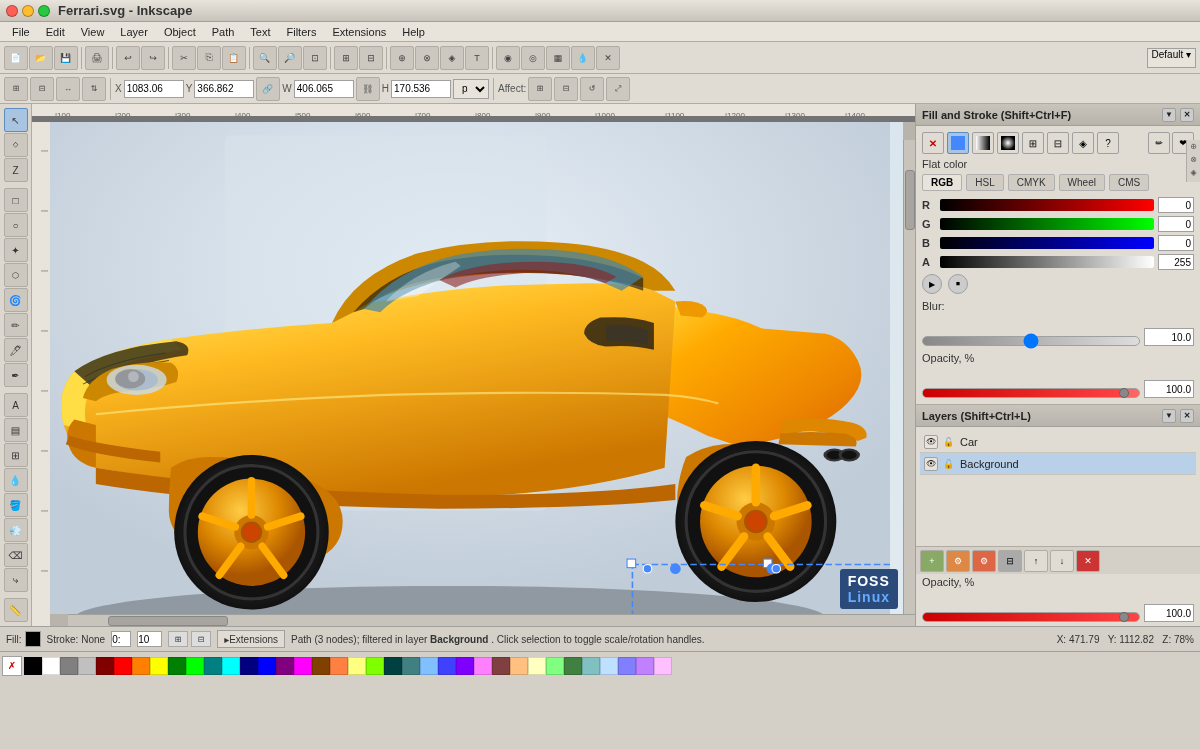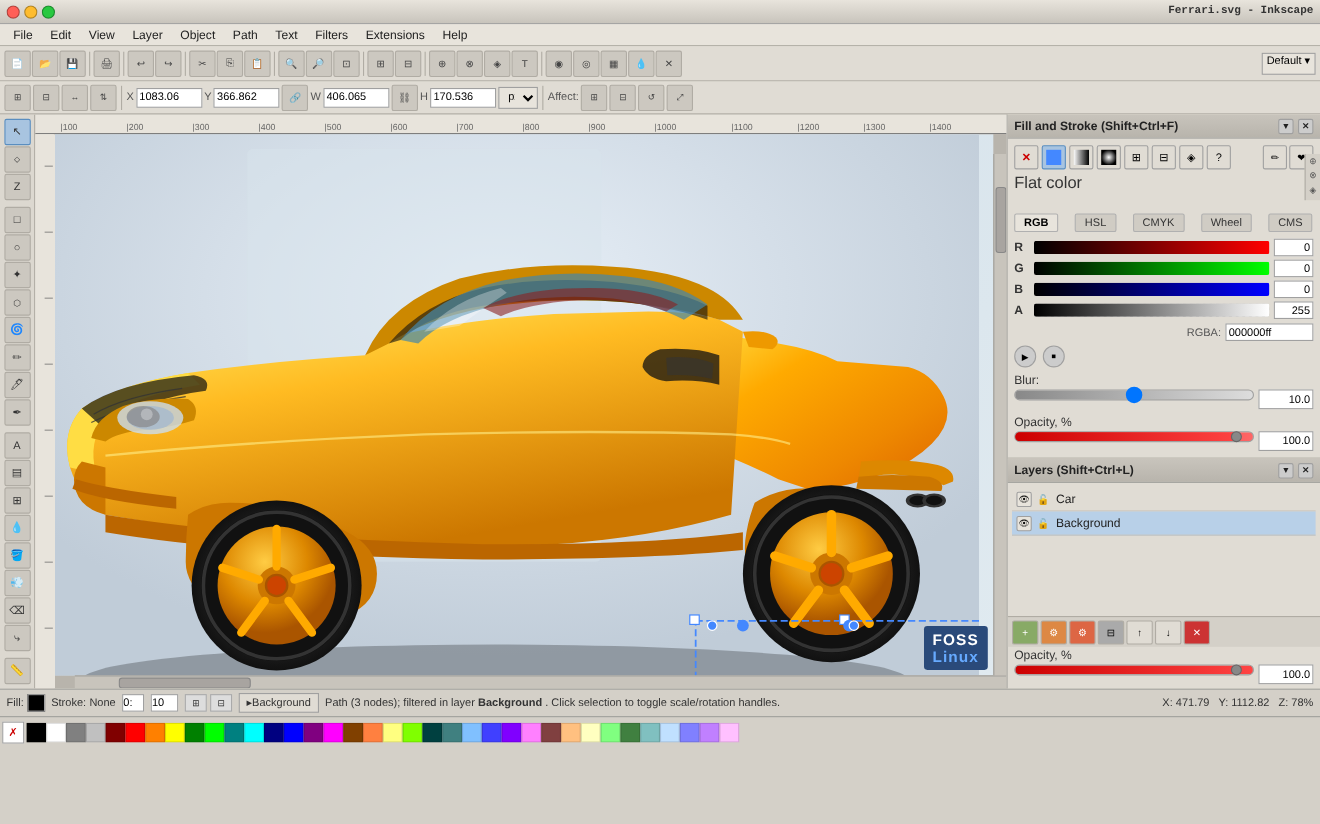--- a/index.html
+++ b/index.html
@@ -12,21 +12,21 @@
       display: flex;
       align-items: center;
       padding: 0 6px;
       border-bottom: 1px solid #a0a0a0;
     }
     .titlebar-buttons { display: flex; gap: 4px; margin-right: 8px; }
     .tb-btn { width: 12px; height: 12px; border-radius: 50%; border: 1px solid rgba(0,0,0,0.3); cursor: pointer; }
     .tb-close { background: #ff5f57; }
     .tb-min { background: #febc2e; }
     .tb-max { background: #28c840; }
-    .titlebar-title { flex: 1; text-align: right; font-size: 10px; font-weight: bold; color: #333; font-family: Liberation Mono, monospace; }
+    .titlebar-title { flex: 1; text-align: left; font-size: 13px; font-weight: bold; color: #333; }
 
     
     .menubar {
       height: 20px;
       background: #e8e4dc;
       display: flex;
       align-items: center;
       padding: 0 4px;
       border-bottom: 1px solid #b0aca4;
     }
@@ -112,21 +112,21 @@
     
     .canvas-area {
       flex: 1;
       background: #c8c4bc;
       position: relative;
       overflow: hidden;
     }
     .ruler-h {
       height: 18px;
       background: #e8e4dc;
-      border-bottom: 1px solid #737373;
+      border-bottom: 6px solid #737373;
       position: relative;
       overflow: hidden;
     }
     .ruler-v {
       width: 18px;
       background: #e8e4dc;
       border-right: 1px solid #b0aca4;
       position: absolute;
       top: 18px;
       left: 0;
@@ -204,25 +204,25 @@
       border: 1px solid #a0a0a0;
       border-radius: 2px;
       cursor: pointer;
       display: flex; align-items: center; justify-content: center;
       font-size: 10px;
       background: #e0dcd4;
     }
     .col-btn.x-btn { color: #cc0000; font-weight: bold; }
     .col-btn.active { background: #a8c4e0; border-color: #5a8ec0; }
 
-    .flat-color-label { font-size: 15px; color: #333; margin-bottom: 19px; }
+    .flat-color-label { font-size: 11px; color: #333; margin-bottom: 4px; }
 
     .color-tabs {
       display: flex;
-      gap: 15px;
+      gap: 4px;
       margin-bottom: 6px;
     }
     .color-tab {
       padding: 2px 8px;
       font-size: 10px;
       cursor: pointer;
       border: 1px solid #b0b0b0;
       background: #d0ccc4;
       color: #333;
       border-radius: 2px;
@@ -249,23 +249,23 @@
     }
     .rgba-input { width: 80px; height: 16px; border: 1px solid #a0a0a0; font-size: 10px; padding: 0 2px; background: white; }
 
     .blur-row, .opacity-row {
       margin-top: 6px;
       font-size: 11px;
       color: #333;
     }
     .slider-row {
       display: flex;
-      align-items: flex-start;
+      align-items: flex-end;
       gap: 4px;
-      margin-top: 2px;
+      margin-top: 16px;
     }
     .panel-slider {
       flex: 1;
       height: 12px;
       -webkit-appearance: none;
       background: linear-gradient(to right, #888, #ddd);
       border-radius: 6px;
       border: 1px solid #a0a0a0;
       outline: none;
     }
@@ -895,24 +895,20 @@
                     <stop offset="100%" stop-color="#fff"></stop>
                   </linearGradient>
               </defs>
               <rect width="100%" height="12" fill="url(#checker)" rx="2"></rect>
               <rect width="100%" height="12" fill="url(#aSlider)" rx="2"></rect>
             </svg>
           </div>
           <input class="ch-input" type="text" value="255" style="">
         </div>
 
-        <div class="rgba-row">
-          <span>RGBA:</span>
-          <input class="rgba-input" type="text" value="000000ff" style="">
-        </div>
 
         <div class="preview-row">
           <div class="prev-btn">▶</div>
           <div class="prev-btn">⏹</div>
         </div>
 
         <div class="blur-row">
           <span>Blur:</span>
           <div class="slider-row">
             <input type="range" class="panel-slider" min="0" max="20" value="10" style="flex: 1 1 0%; height: 10px;">
@@ -996,21 +992,21 @@
   <div class="status-fill-box">
     <span>Stroke:</span>
     <span>None</span>
   </div>
   <input type="text" value="0:" style="width: 20px; height: 16px; font-size: 10px; border: 1px solid rgb(160, 160, 160);">
   <input type="text" value="10" style="width: 25px; height: 16px; font-size: 10px; border: 1px solid rgb(160, 160, 160);">
   <div style="display:flex;gap:3px;">
     <div style="width:20px;height:16px;background:#ddd;border:1px solid #aaa;cursor:pointer;font-size:8px;display:flex;align-items:center;justify-content:center;">⊞</div>
     <div style="width:20px;height:16px;background:#ddd;border:1px solid #aaa;cursor:pointer;font-size:8px;display:flex;align-items:center;justify-content:center;">⊟</div>
   </div>
-  <div style="background:#e0dcd4;border:1px solid #a0a0a0;padding:0 6px;height:18px;display:flex;align-items:center;font-size:10px;cursor:pointer;">▸Background</div>
+  <div style="background:#e0dcd4;border:1px solid #a0a0a0;padding:0 6px;height:18px;display:flex;align-items:center;font-size:10px;cursor:pointer;">▸Extensions</div>
   <div style="flex:1;font-size:10px;color:#333;">
     <span>Path (3 nodes); filtered in layer </span>
     <strong>Background</strong>
     <span>. Click selection to toggle scale/rotation handles.</span>
   </div>
   <div style="font-size:10px;color:#333;white-space:nowrap;">X: 471.79 &nbsp; Y: 1112.82 &nbsp; Z: 78%</div>
 </div>
 
 <div class="color-palette">
   <div class="palette-none">✗</div>

